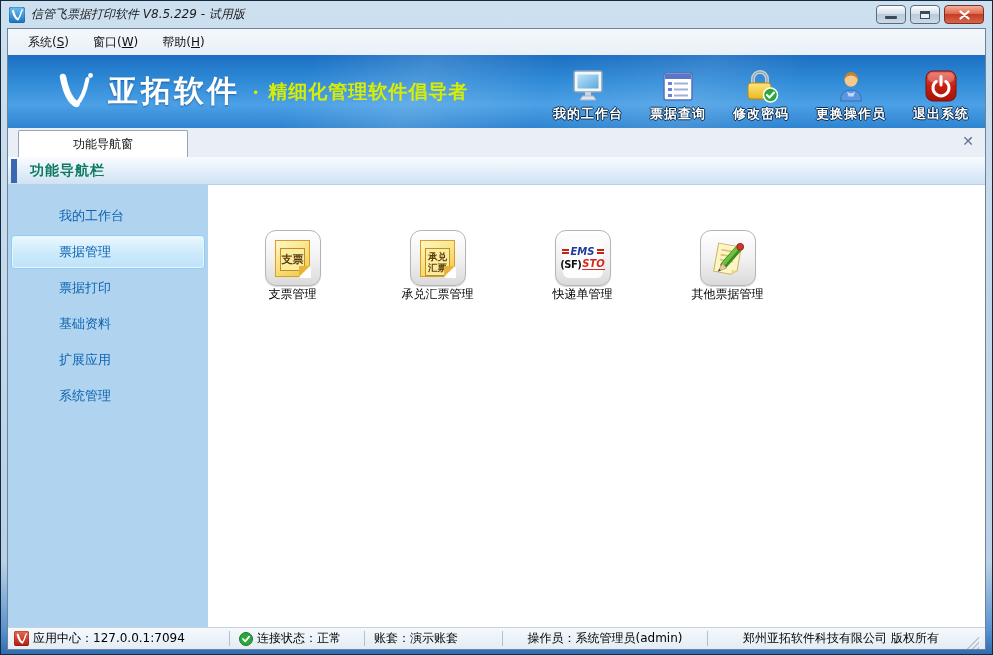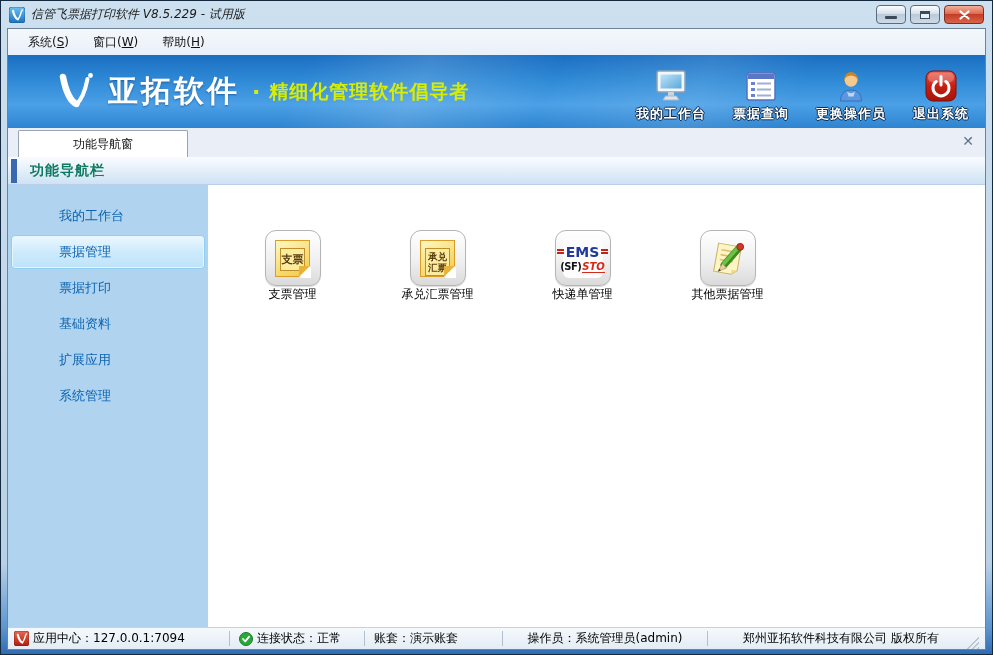--- a/index.html
+++ b/index.html
@@ -31,21 +31,21 @@
   
   .content { flex:1 1 auto; margin:0 6px 4px 6px; border:1px solid #6e839a; background:#fff;
     display:flex; flex-direction:column; min-height:0; }
 
   
   .banner { height:73px; flex:0 0 auto; position:relative; overflow:hidden;
     background:linear-gradient(180deg,#1b6ec2 0%,#2f8ad6 35%,#4ba0e6 68%,#2e84d0 100%); }
   .banner::before { content:""; position:absolute; inset:0;
     background:linear-gradient(115deg,rgba(255,255,255,0) 30%,rgba(255,255,255,.14) 42%,rgba(255,255,255,0) 55%,rgba(255,255,255,.10) 70%,rgba(255,255,255,0) 80%); }
   .brand { position:absolute; left:44px; top:50%; transform:translateY(-50%);
-    display:flex; align-items:center; }
+    display:flex; align-items:center;font-family:Liberation Serif, serif; }
   .brand-name { color:#fff; font-size:30px; font-weight:bold; letter-spacing:3px; margin-left:10px;
     text-shadow:0 1px 2px rgba(0,40,90,.45); }
   .brand-dot { color:#d8ee00; font-size:22px; font-weight:bold; margin:0 9px 0 12px; }
   .brand-slogan { color:#d8ee00; font-size:19px; font-weight:bold; letter-spacing:1px; }
   .top-toolbar { position:absolute; right:16px; bottom:5px; display:flex; align-items:flex-end; gap:27px; }
   .tool { display:flex; flex-direction:column; align-items:center; cursor:pointer; }
   .tool-icon { height:36px; display:flex; align-items:flex-end; justify-content:center; }
   .tool-label { margin-top:2px; color:#fff; font-weight:bold; font-size:13px; letter-spacing:1px;
     text-shadow:-1px 0 0 #0d2b4e,1px 0 0 #0d2b4e,0 -1px 0 #0d2b4e,0 1px 0 #0d2b4e; }
 
@@ -101,21 +101,21 @@
     border:1px solid #bf8f2e; color:#5a3c10; font-weight:bold; text-align:center; }
   .note-box.one { font-size:11px; padding:3px 0; }
   .note-box.two { font-size:9.5px; line-height:11px; padding:2px 0; }
 
   
   .express { width:40px; height:40px; display:flex; flex-direction:column;
     align-items:center; justify-content:center; background:#fdfdfd; border-radius:6px; }
   .ems-row { display:flex; align-items:center; gap:2px; }
   .ems-wing { width:7px; height:5px;
     background:repeating-linear-gradient(180deg,#c22418 0 1.6px,transparent 1.6px 3.4px,#c22418 3.4px 5px); }
-  .ems-text { color:#1e3a9e; font-weight:bold; font-size:14px; }
+  .ems-text { color:#1e3a9e; font-weight:bold; font-style:italic; font-size:10px; }
   .sf-row { display:flex; align-items:center; margin-top:1px; }
   .sf-text { color:#111; font-weight:bold; font-size:10px; letter-spacing:-0.5px; }
   .sto-text { color:#d42818; font-weight:bold; font-style:italic; font-size:10px;
     border-bottom:1px solid #d42818; margin-left:1px; }
 
   
   .statusbar { height:22px; flex:0 0 auto; display:flex; align-items:center;
     background:linear-gradient(#f5f9fc,#e3ecf5); border-top:1px solid #c4d2e0;
     font-size:12px; color:#000; padding:0 6px; }
   .status-sep { width:1px; height:15px; background:#b2c0d0; margin:0 9px; flex:0 0 auto; }
@@ -226,20 +226,32 @@
               <rect x="7" y="17" width="4" height="3" fill="#6a84cc"></rect>
                 <rect x="13" y="17.5" width="14" height="2" fill="#9fb0d8"></rect>
               <rect x="7" y="23" width="4" height="3" fill="#6a84cc"></rect>
                 <rect x="13" y="23.5" width="14" height="2" fill="#9fb0d8"></rect>
             </svg>
           </span>
           <span class="tool-label">票据查询</span>
         </div>
         <div class="tool">
           <span class="tool-icon">
+            <svg width="36" height="34" viewBox="0 0 36 34">
+              <path d="M10 16 v-6 a7 7 0 0 1 14 0 v6" fill="none" stroke="#c4ced6" stroke-width="4"></path>
+              <path d="M10 16 v-6 a7 7 0 0 1 14 0 v6" fill="none" stroke="#8a98a4" stroke-width="1"></path>
+              <rect x="5" y="14" width="23" height="16" rx="3" fill="url(#gGold)" stroke="#b88a10"></rect>
+              <circle cx="27.5" cy="26" r="7" fill="#28a838" stroke="#fff" stroke-width="1.5"></circle>
+              <path d="M24 26 l2.5 2.6 l4.5 -5" fill="none" stroke="#fff" stroke-width="2.2" stroke-linecap="round" stroke-linejoin="round"></path>
+            </svg>
+          </span>
+          <span class="tool-label">修改密码</span>
+        </div>
+        <div class="tool">
+          <span class="tool-icon">
             <svg width="34" height="34" viewBox="0 0 34 34">
               <path d="M10 11 a7.2 7.2 0 0 1 14.4 0 q-1 4 -7.2 4 q-6.2 0 -7.2 -4 z" fill="#d89030"></path>
               <circle cx="17" cy="11.5" r="6.2" fill="#f6c98e"></circle>
               <path d="M10.8 9.2 a6.2 6.2 0 0 1 12.4 0 q-2.4 -2.6 -6.2 -2.6 q-3.8 0 -6.2 2.6 z" fill="#c8842a"></path>
               <path d="M6.5 32 q0 -11 10.5 -11 q10.5 0 10.5 11 z" fill="#5a97e0" stroke="#3a6fb8"></path>
               <path d="M13 22.5 q4 3.5 8 0 l-1.5 5 h-5 z" fill="#bcd8f6"></path>
             </svg>
           </span>
           <span class="tool-label">更换操作员</span>
         </div>

